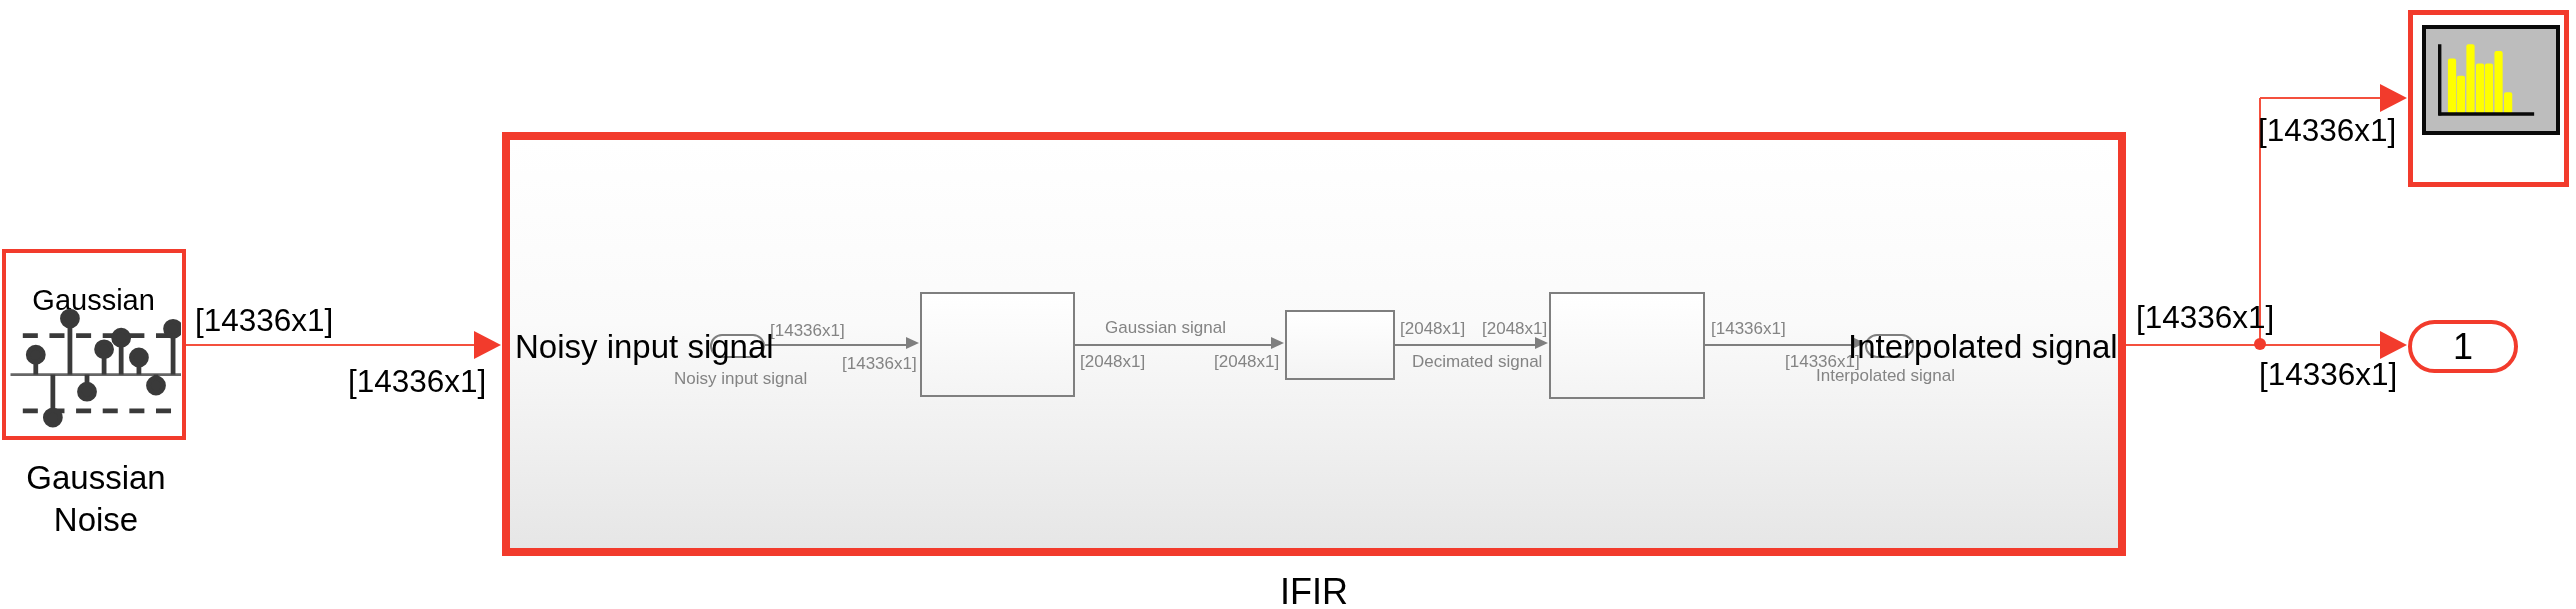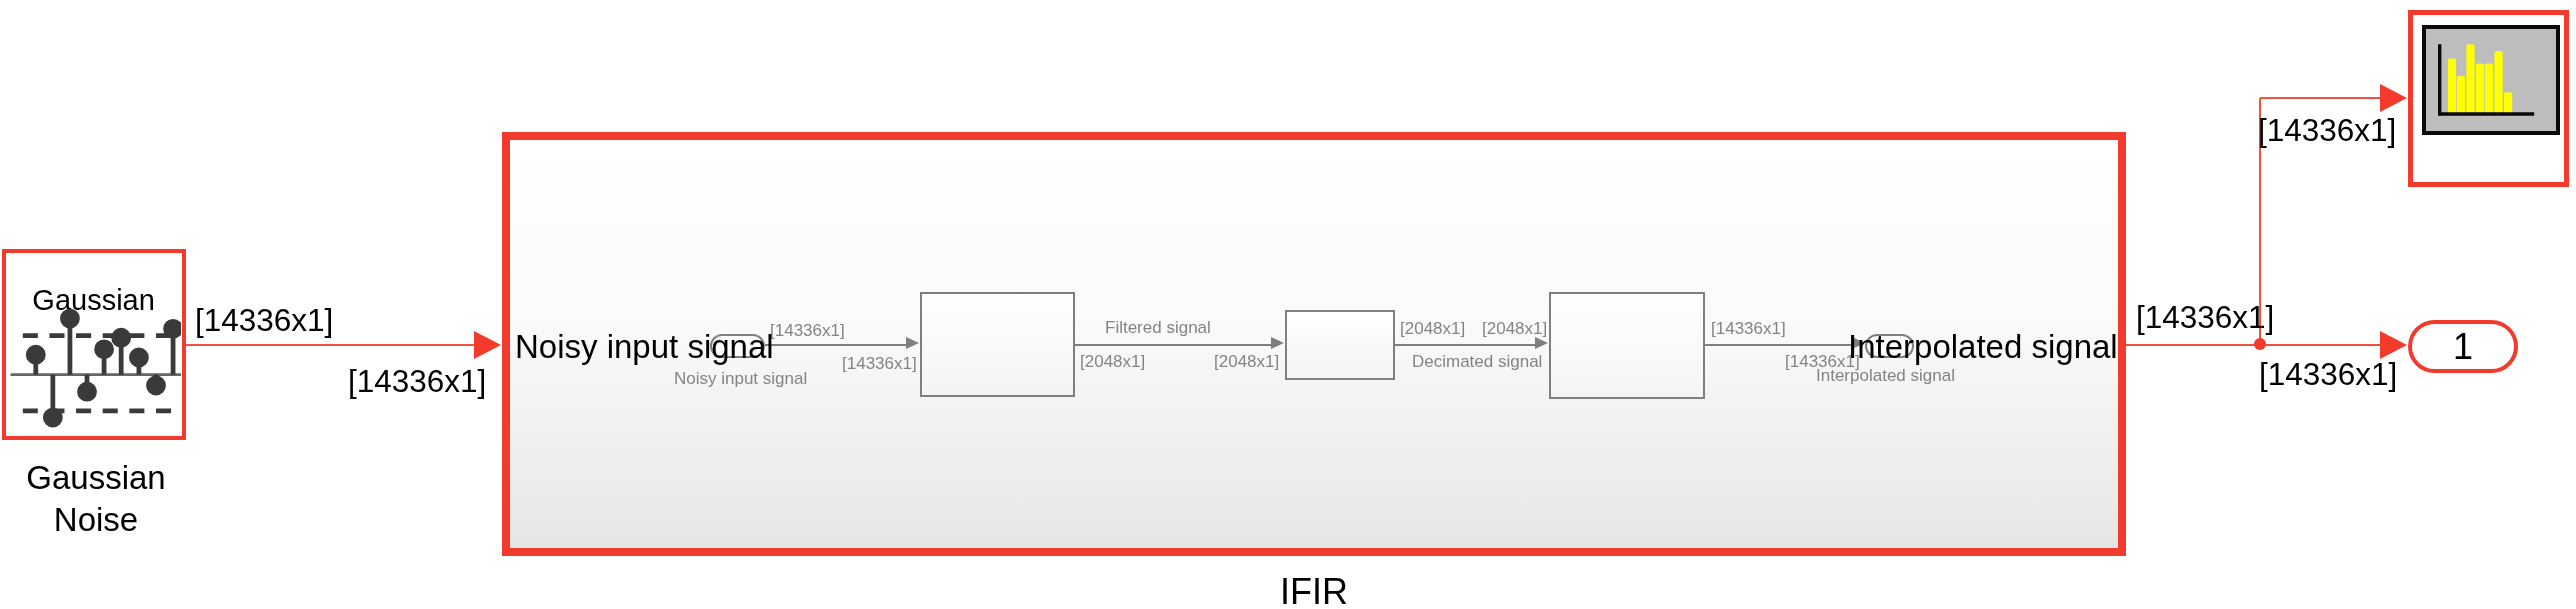--- a/index.html
+++ b/index.html
@@ -138,21 +138,21 @@
   <div class="abs gline" style="left:765px;top:344px;width:141px;height:2.1px;"></div>
   <div class="abs garrow" style="left:906px;top:337px;"></div>
   <div class="abs plabel" style="left:770px;top:322px;">[14336x1]</div>
   <div class="abs plabel" style="left:842px;top:355px;">[14336x1]</div>
   <div class="abs plabel" style="left:674px;top:370px;">Noisy input signal</div>
 
   <div class="abs pv-block" style="left:920px;top:292px;width:155px;height:105px;"></div>
 
   <div class="abs gline" style="left:1075px;top:344px;width:196px;height:2.1px;"></div>
   <div class="abs garrow" style="left:1271px;top:337px;"></div>
-  <div class="abs plabel" style="left:1105px;top:319px;">Filtered signal</div>
+  <div class="abs plabel" style="left:1105px;top:319px;">Gaussian signal</div>
   <div class="abs plabel" style="left:1080px;top:353px;">[2048x1]</div>
   <div class="abs plabel" style="left:1214px;top:353px;">[2048x1]</div>
 
   <div class="abs pv-block" style="left:1285px;top:310px;width:110px;height:70px;"></div>
 
   <div class="abs gline" style="left:1394px;top:344px;width:141px;height:2.1px;"></div>
   <div class="abs garrow" style="left:1535px;top:337px;"></div>
   <div class="abs plabel" style="left:1400px;top:320px;">[2048x1]</div>
   <div class="abs plabel" style="left:1482px;top:320px;">[2048x1]</div>
   <div class="abs plabel" style="left:1412px;top:353px;">Decimated signal</div>

